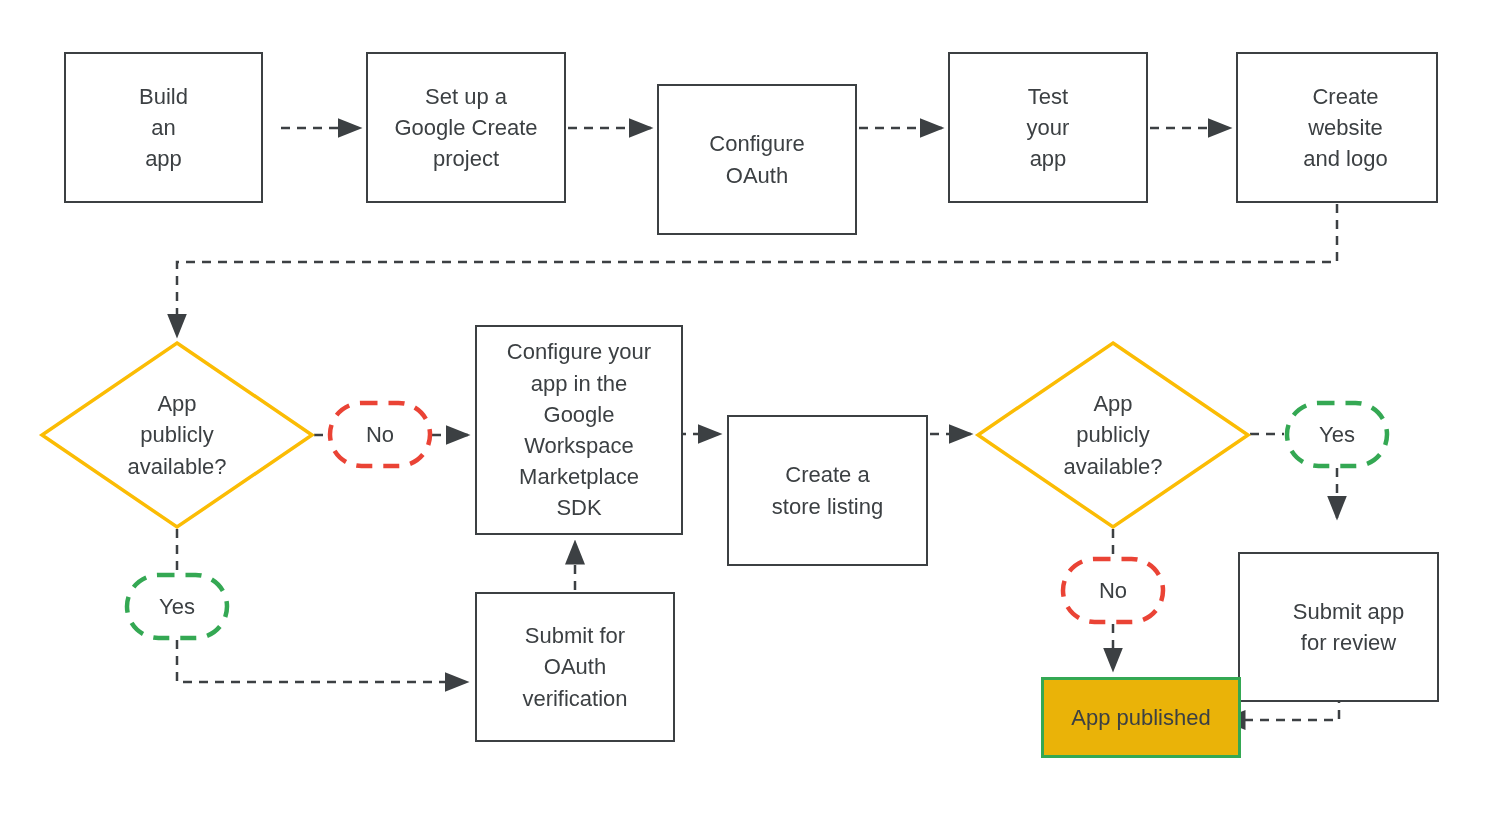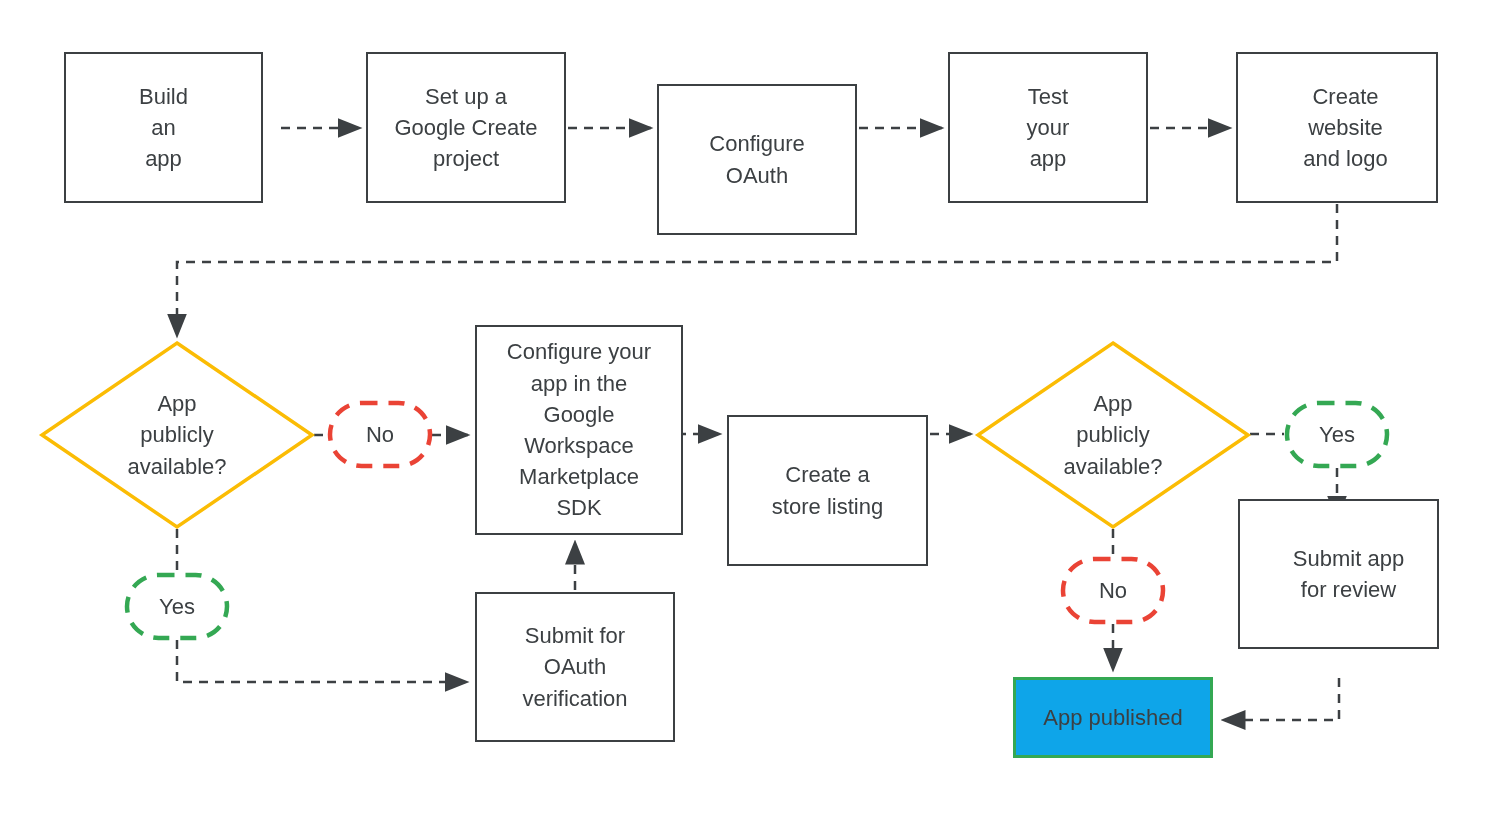--- a/index.html
+++ b/index.html
@@ -19,21 +19,21 @@
   .oval.yes{stroke:var(--yes);}
   .oval.no{stroke:var(--no);}
   .arrfill{fill:var(--outline); stroke:none;}
   .node{
     position:absolute; box-sizing:border-box;
     display:flex; align-items:center; justify-content:center;
     text-align:center; white-space:pre-line;
     font-size:22px; line-height:1.42; color:var(--text);
   }
   .box{border:2px solid var(--outline); background:#fff;}
-  .published{border:3px solid var(--published); background:#0ea5e9;}
+  .published{border:3px solid var(--published); background:#eab308;margin-left:28px;}
   .plain{background:transparent;}
 </style>
 </head>
 <body>
 
 <div class="stage">
 
   <svg class="layer" viewBox="0 0 1494 814" xmlns="http://www.w3.org/2000/svg">
     <defs>
       <marker id="arr" viewBox="0 0 10 8" refX="9" refY="4" markerWidth="10" markerHeight="8" orient="auto">
@@ -102,21 +102,21 @@
 Marketplace
 SDK</div>
 
   <div class="node box" style="left:727px; top:376px; width:201px; height:151px;margin-top:39px;">Create a
 store listing</div>
 
   <div class="node box" style="left:475px; top:592px; width:200px; height:150px;">Submit for
 OAuth
 verification</div>
 
-  <div class="node box" style="left:1238px; top:499px; width:201px; height:150px;padding-left:20px;">Submit app
+  <div class="node box" style="left:1238px; top:552px; width:201px; height:150px;padding-left:20px;">Submit app
 for review</div>
 
   <div class="node published" style="left:1013px; top:677px; width:200px; height:81px;">App published</div>
 
   <div class="node plain" style="left:92px; top:382px; width:170px; height:106px;">App
 publicly
 available?</div>
 
   <div class="node plain" style="left:1028px; top:382px; width:170px; height:106px;">App
 publicly

